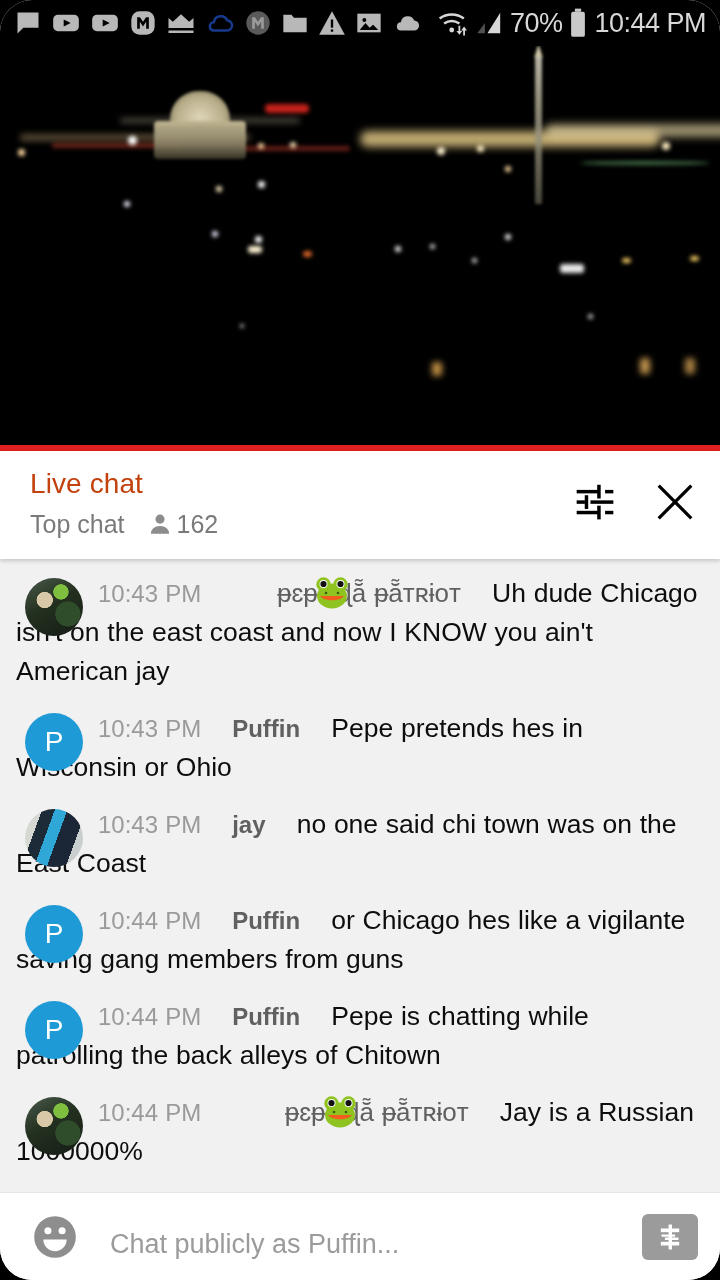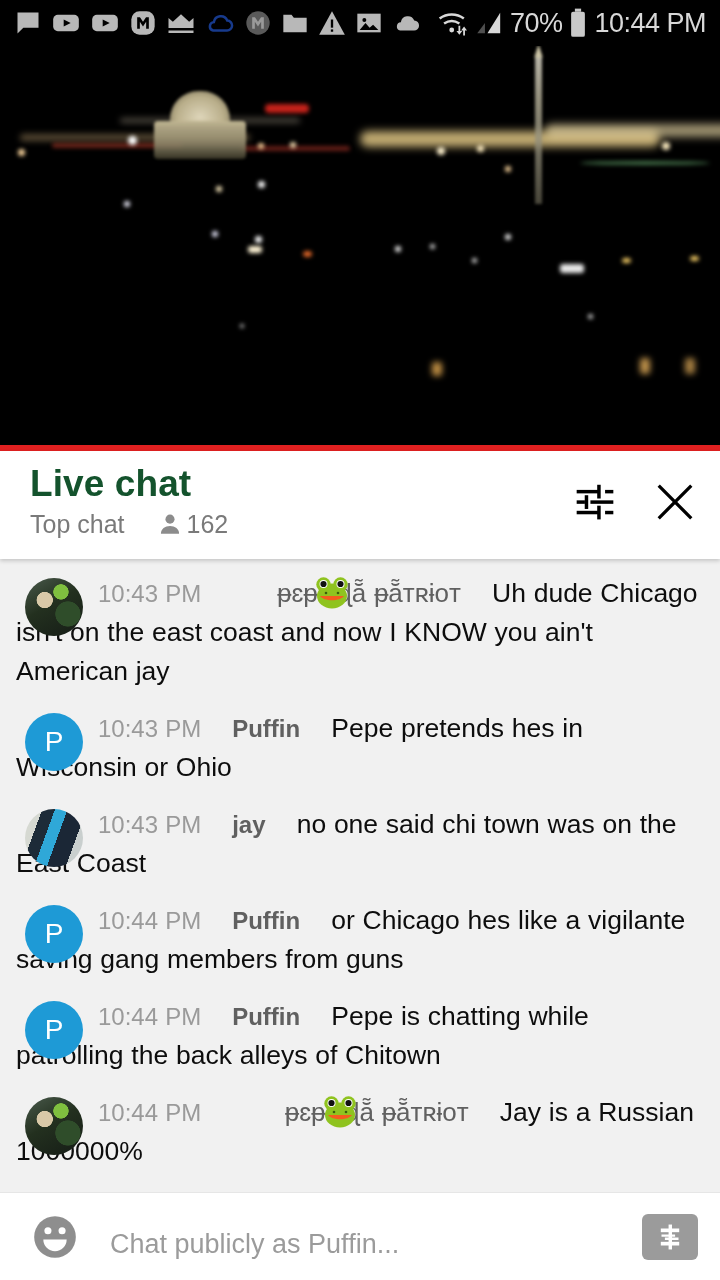--- a/index.html
+++ b/index.html
@@ -9,20 +9,21 @@
   }
   body {
     font-family: "Liberation Sans", sans-serif;
   }
   .phone {
     position: relative;
     width: 720px;
     height: 1280px;
     overflow: hidden;
     background: #ffffff;
+    border-radius: 32px;
   }
 
   
   .status-bar {
     position: relative;
     height: 46px;
     background: #000000;
     display: flex;
     align-items: center;
     padding: 0 14px;
@@ -113,31 +114,30 @@
     background: #ffffff;
     display: flex;
     align-items: flex-start;
     padding: 14px 22px 0 30px;
     box-sizing: border-box;
     z-index: 5;
     box-shadow: 0 2px 4px rgba(0,0,0,.18);
   }
   .chat-header-texts { flex: 1; }
   .chat-title {
-    font-size: 37px;
-    color: #14532d;
+    font-size: 28px;
+    color: #c2410c;
     line-height: 38px;
     letter-spacing: .1px;
-    font-weight: bold;
   }
   .chat-sub {
     display: flex;
     align-items: center;
     margin-top: 6px;
-    gap: 20px;
+    gap: 10px;
   }
   .chat-subtitle {
     font-size: 25px;
     color: #7a7a7a;
     line-height: 30px;
   }
   .viewer-group {
     display: flex;
     align-items: center;
     gap: 4px;

